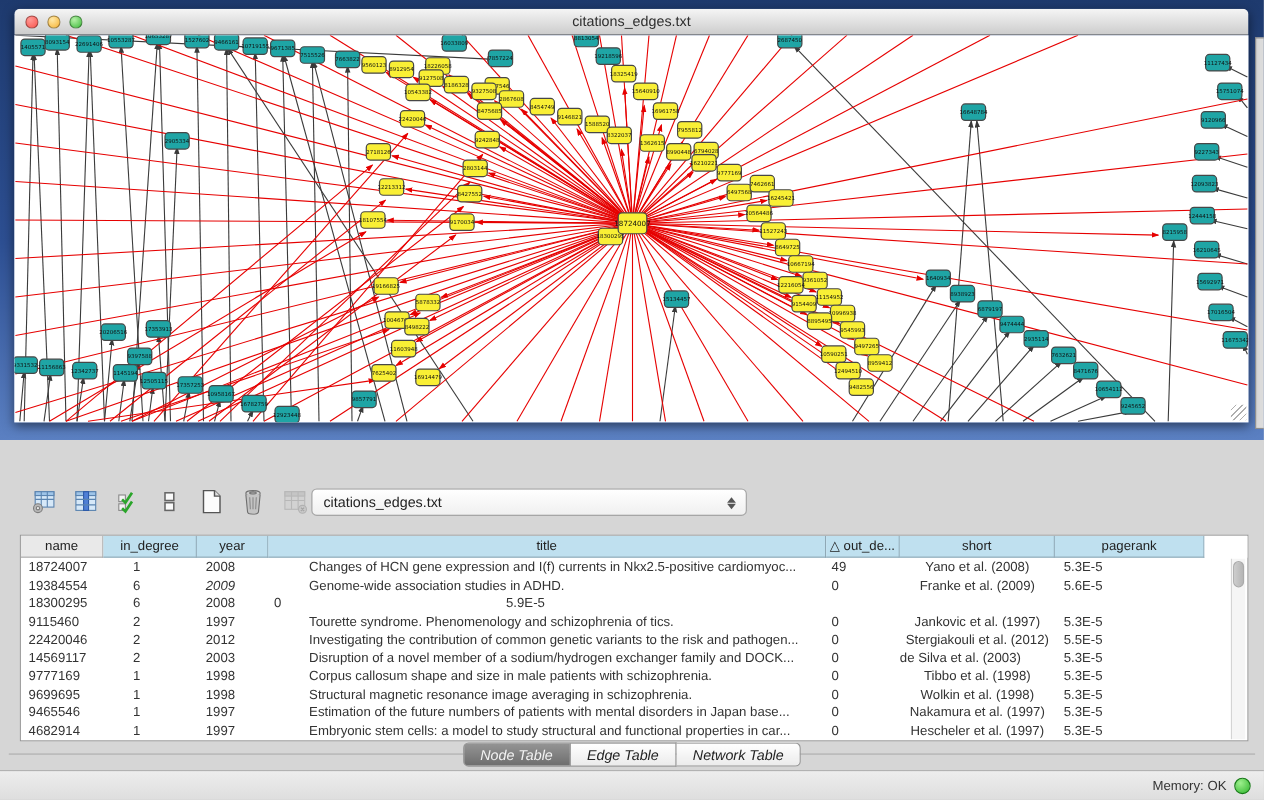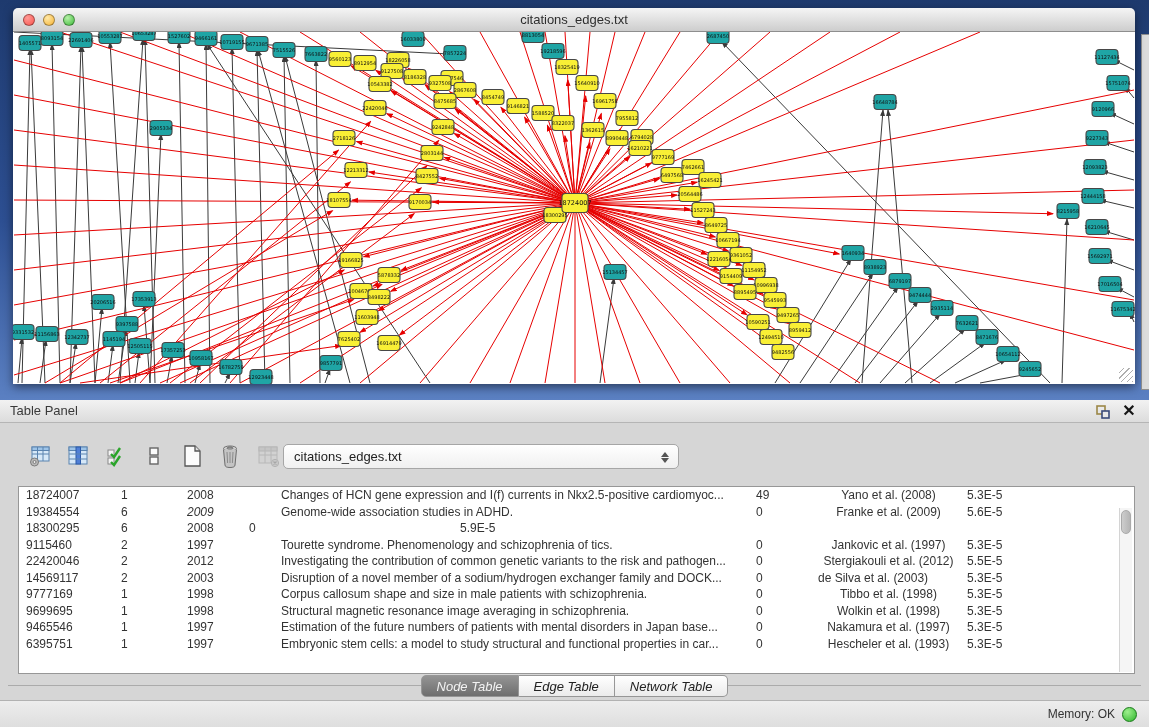--- a/index.html
+++ b/index.html
@@ -727,30 +727,20 @@
             <rect x="320" y="355.5" width="22" height="15" rx="3.5" ry="3.5" fill="#1fa5a5" stroke="#474747" stroke-width="1.1"></rect>
             <text x="331" y="364.8" text-anchor="middle" font-size="5" fill="#101010" font-family="DejaVu Sans, sans-serif">9857791</text>
           </g>
         </svg>
       <div id="resize-grip"></div>
     </div>
   </div>
 </div>
 
 <div id="table-panel">
-  <div id="panel-header">
-    <span id="panel-title">Table Panel</span>
-    <span id="float-btn">
-      <svg width="16" height="16" viewBox="0 0 16 16">
-        <rect x="2" y="2" width="8" height="8" fill="none" stroke="#9c8747" stroke-width="1.6"></rect>
-        <rect x="7" y="7" width="7" height="7" fill="#e8e8e8" stroke="#3a4a7a" stroke-width="1.6"></rect>
-      </svg>
-    </span>
-    <span id="close-btn">✕</span>
-  </div>
 
   <div id="toolbar">
     <span class="tool-btn">
       <svg width="24" height="24" viewBox="0 0 24 24">
         <rect x="4" y="3" width="17" height="14" fill="#d6e8f8" stroke="#5b84b0"></rect>
         <rect x="4" y="3" width="17" height="3.5" fill="#9ec4e8" stroke="#5b84b0"></rect>
         <path d="M9.5 3v14 M15 3v14 M4 10h17" stroke="#5b84b0" fill="none"></path>
         <circle cx="6.5" cy="18" r="4" fill="#b9b9b9" stroke="#7c7c7c"></circle>
         <circle cx="6.5" cy="18" r="1.5" fill="#e9e9e9" stroke="#7c7c7c"></circle>
       </svg>
@@ -805,20 +795,30 @@
 
   <div id="combo">
     <span>citations_edges.txt</span>
     <span id="combo-arrows">
         <span class="up"></span>
         <span class="down"></span>
       </span>
   </div>
 
   <div id="data-table">
+    <div id="table-header">
+        <div class="th gray" style="width: 75px;">name</div>
+        <div class="th" style="width: 85px;">in_degree</div>
+        <div class="th" style="width: 65px;">year</div>
+        <div class="th" style="width: 507px;">title</div>
+        <div class="th" style="width: 67px;">△ out_de...</div>
+        <div class="th" style="width: 141px;">short</div>
+        <div class="th" style="width: 136px;">pagerank</div>
+        <div class="th filler" style="width: 41px;"></div>
+      </div>
     <div id="table-body">
         <div class="tr">
           <div class="td" style="width: 75px; padding-left: 7px;">18724007</div>
           <div class="td" style="width: 85px; padding-left: 27px;">1</div>
           <div class="td" style="width: 65px; padding-left: 8px;">2008</div>
           <div class="td" style="width: 507px; padding-left: 37px;">Changes of HCN gene expression and I(f) currents in Nkx2.5-positive cardiomyoc...</div>
           <div class="td" style="width: 67px; padding-left: 5px;">49</div>
           <div class="td" style="width: 141px; text-align: center;">Yano et al. (2008)</div>
           <div class="td" style="width: 136px; padding-left: 8px;">5.3E-5</div>
         </div>
@@ -887,26 +887,26 @@
         <div class="tr">
           <div class="td" style="width: 75px; padding-left: 7px;">9465546</div>
           <div class="td" style="width: 85px; padding-left: 27px;">1</div>
           <div class="td" style="width: 65px; padding-left: 8px;">1997</div>
           <div class="td" style="width: 507px; padding-left: 37px;">Estimation of the future numbers of patients with mental disorders in Japan base...</div>
           <div class="td" style="width: 67px; padding-left: 5px;">0</div>
           <div class="td" style="width: 141px; text-align: center;">Nakamura et al. (1997)</div>
           <div class="td" style="width: 136px; padding-left: 8px;">5.3E-5</div>
         </div>
         <div class="tr">
-          <div class="td" style="width: 75px; padding-left: 7px;">6395751</div>
+          <div class="td" style="width: 75px; padding-left: 7px;">4682914</div>
           <div class="td" style="width: 85px; padding-left: 27px;">1</div>
           <div class="td" style="width: 65px; padding-left: 8px;">1997</div>
           <div class="td" style="width: 507px; padding-left: 37px;">Embryonic stem cells: a model to study structural and functional properties in car...</div>
           <div class="td" style="width: 67px; padding-left: 5px;">0</div>
-          <div class="td" style="width: 141px; text-align: center;">Hescheler et al. (1993)</div>
+          <div class="td" style="width: 141px; text-align: center;">Hescheler et al. (1997)</div>
           <div class="td" style="width: 136px; padding-left: 8px;">5.3E-5</div>
         </div>
       </div>
     <div id="v-scroll">
       <div id="v-thumb"></div>
     </div>
   </div>
 
   <div id="tabs-bar">
     <div id="tabs-line"></div>

